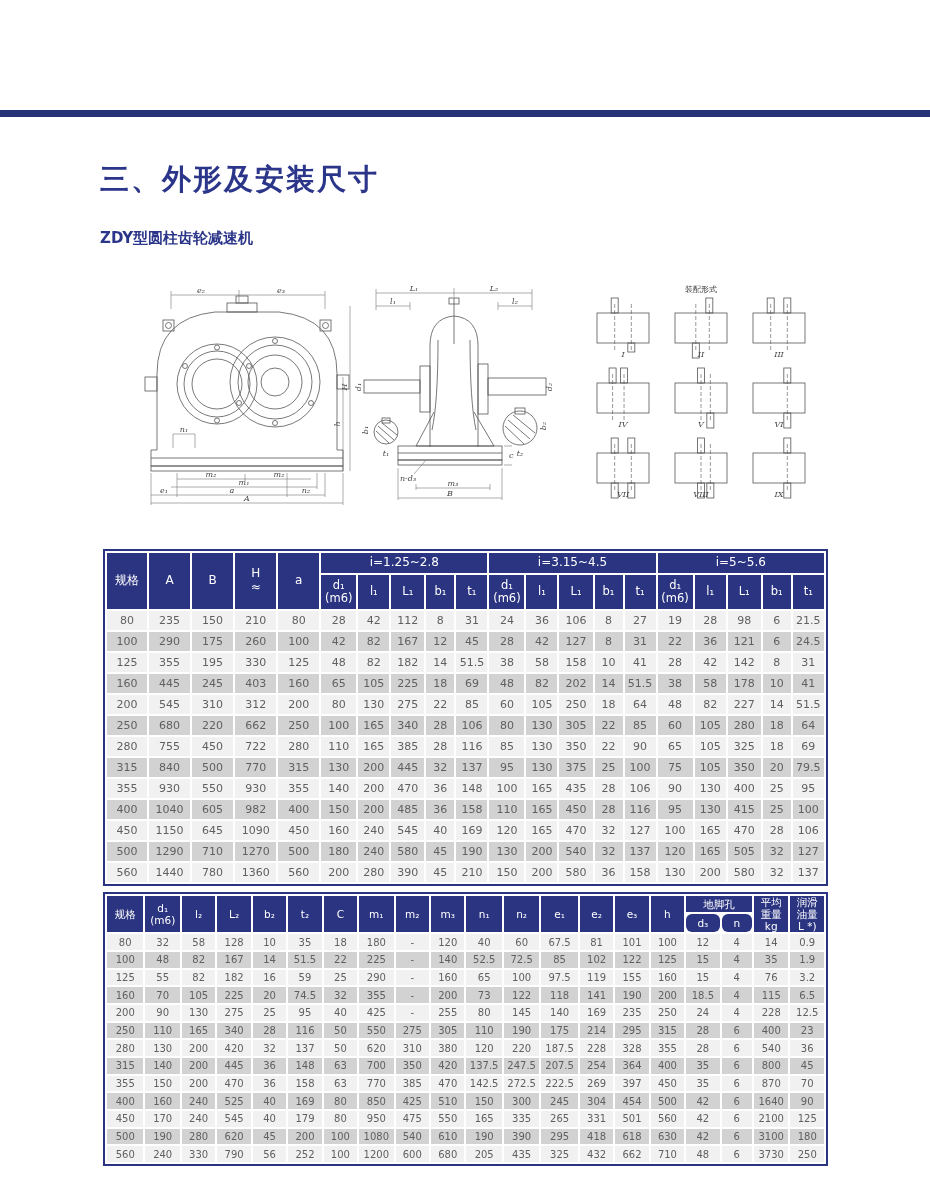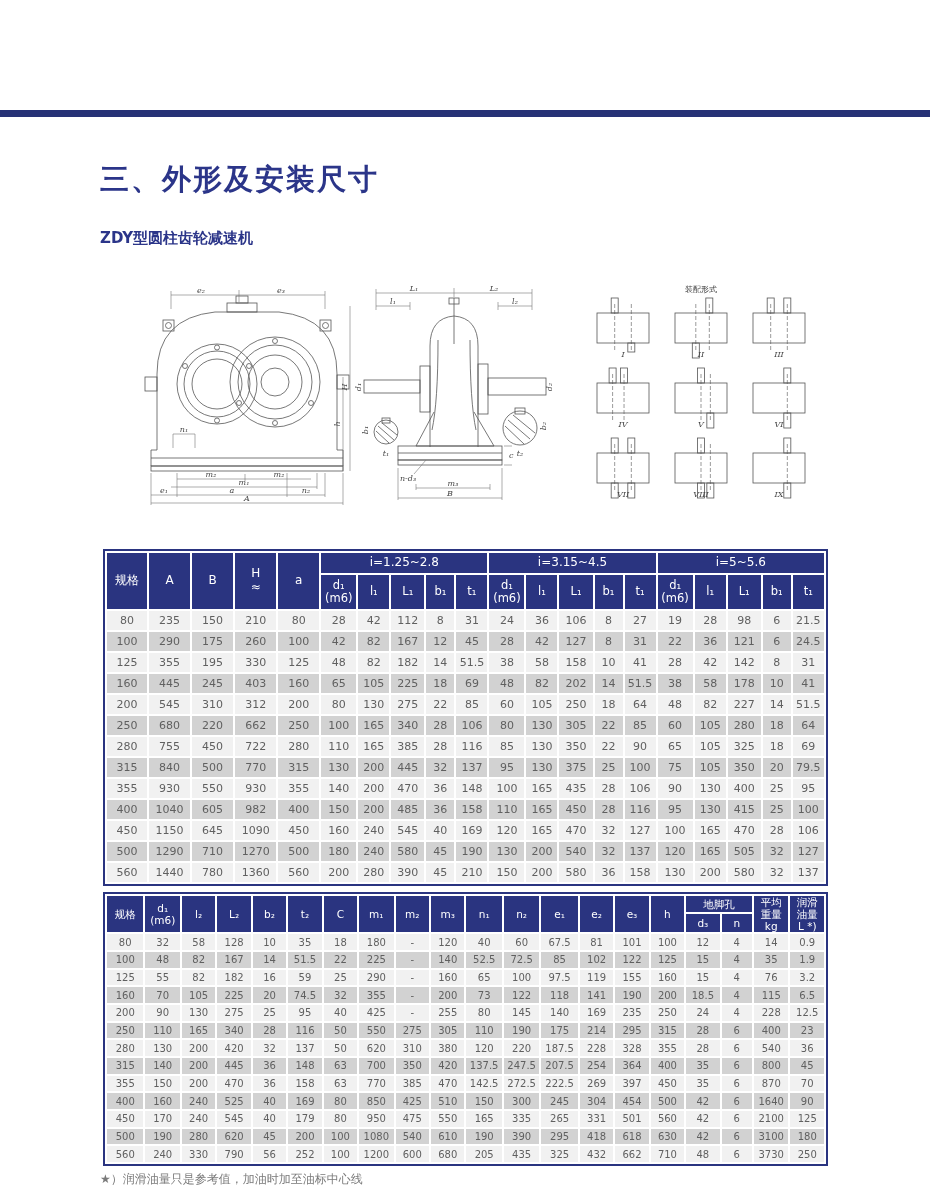--- a/index.html
+++ b/index.html
@@ -27,21 +27,21 @@
   tr.rA td{background:var(--row_light);}
   tr.rB td{background:var(--row_dark);}
   #t1{top:549px;}
   #t1 th{font-size:12px;}
   #t1 th.gh{height:20px;}
   #t1 th.sh{height:34px;font-size:11.5px;}
   #t1 td{font-size:11px;height:19px;}
   #t2{top:892px;}
   #t2 th{font-size:10.5px;}
   #t2 th.gh2{height:15px;margin-top:8px;}
-  #t2 th.sh2{height:17px;}
+  #t2 th.sh2{height:17px;border-radius:6px;}
   #t2 td{font-size:10px;height:15.7px;}
   .footnote{position:absolute;left:100px;top:1171px;font-size:12px;color:#7a7a7a;}
 </style>
 </head>
 <body>
 
 <div id="page">
 
   <div class="topbar"></div>
 
@@ -938,15 +938,14 @@
           <td>662</td>
           <td>710</td>
           <td>48</td>
           <td>6</td>
           <td>3730</td>
           <td>250</td>
         </tr>
       </tbody>
   </table>
 
-  <div class="footnote">★）润滑油量只是参考值，加油时加至油标中心线</div>
 
 </div>
 
 </body></html>

